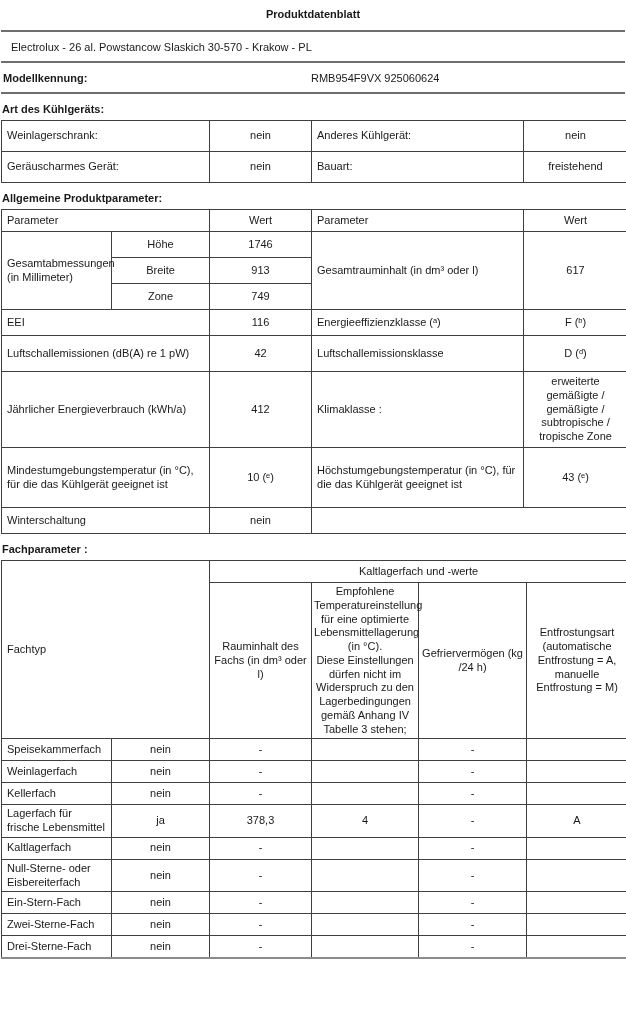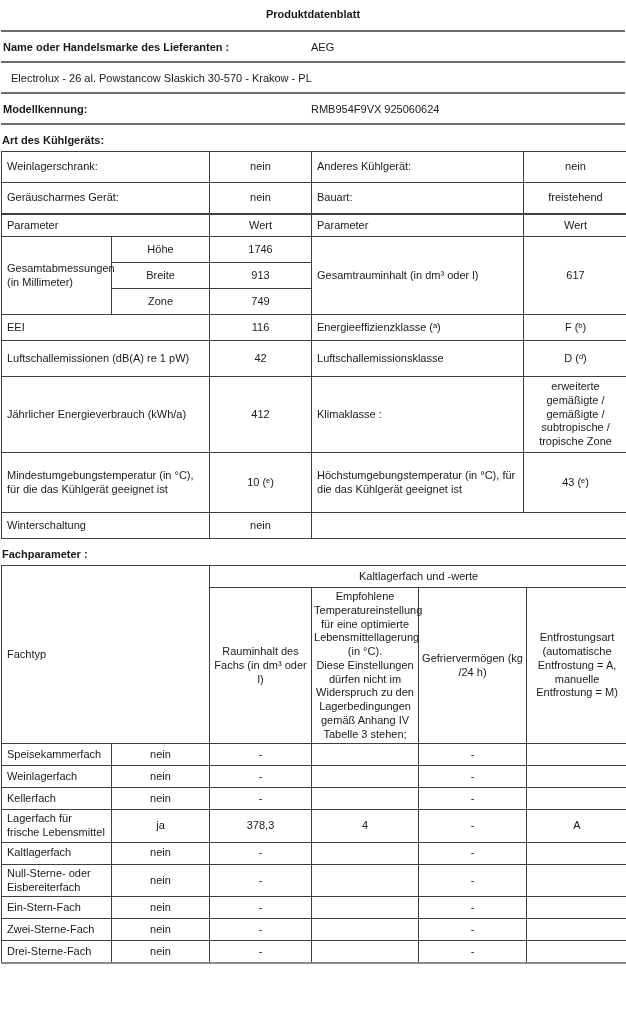--- a/index.html
+++ b/index.html
@@ -38,24 +38,20 @@
 </style>
 </head>
 <body>
 
 <div class="page">
 
   <div class="doc-title">Produktdatenblatt</div>
 
   <div class="info-block">
     <div class="info-row">
-      <div class="info-label">Name oder Handelsmarke des Lieferanten :</div>
-      <div class="info-value">AEG</div>
-    </div>
-    <div class="info-row">
       <div class="info-value">Electrolux - 26 al. Powstancow Slaskich 30-570 - Krakow - PL</div>
     </div>
     <div class="info-row">
       <div class="info-label">Modellkennung:</div>
       <div class="info-value">RMB954F9VX 925060624</div>
     </div>
   </div>
 
   <div class="section-heading">Art des Kühlgeräts:</div>
   <table>
@@ -74,20 +70,21 @@
     </tr>
     <tr class="h33">
       <td>Geräuscharmes Gerät:</td>
       <td class="c">nein</td>
       <td>Bauart:</td>
       <td class="c">freistehend</td>
     </tr>
   </tbody>
     </table>
 
+  <div class="section-heading">Allgemeine Produktparameter:</div>
   <table>
     <colgroup>
         <col style="width:110px">
         <col style="width:98px">
         <col style="width:102px">
         <col style="width:212px">
         <col style="width:104px">
       </colgroup>
     <tbody>
         <tr class="h24">

